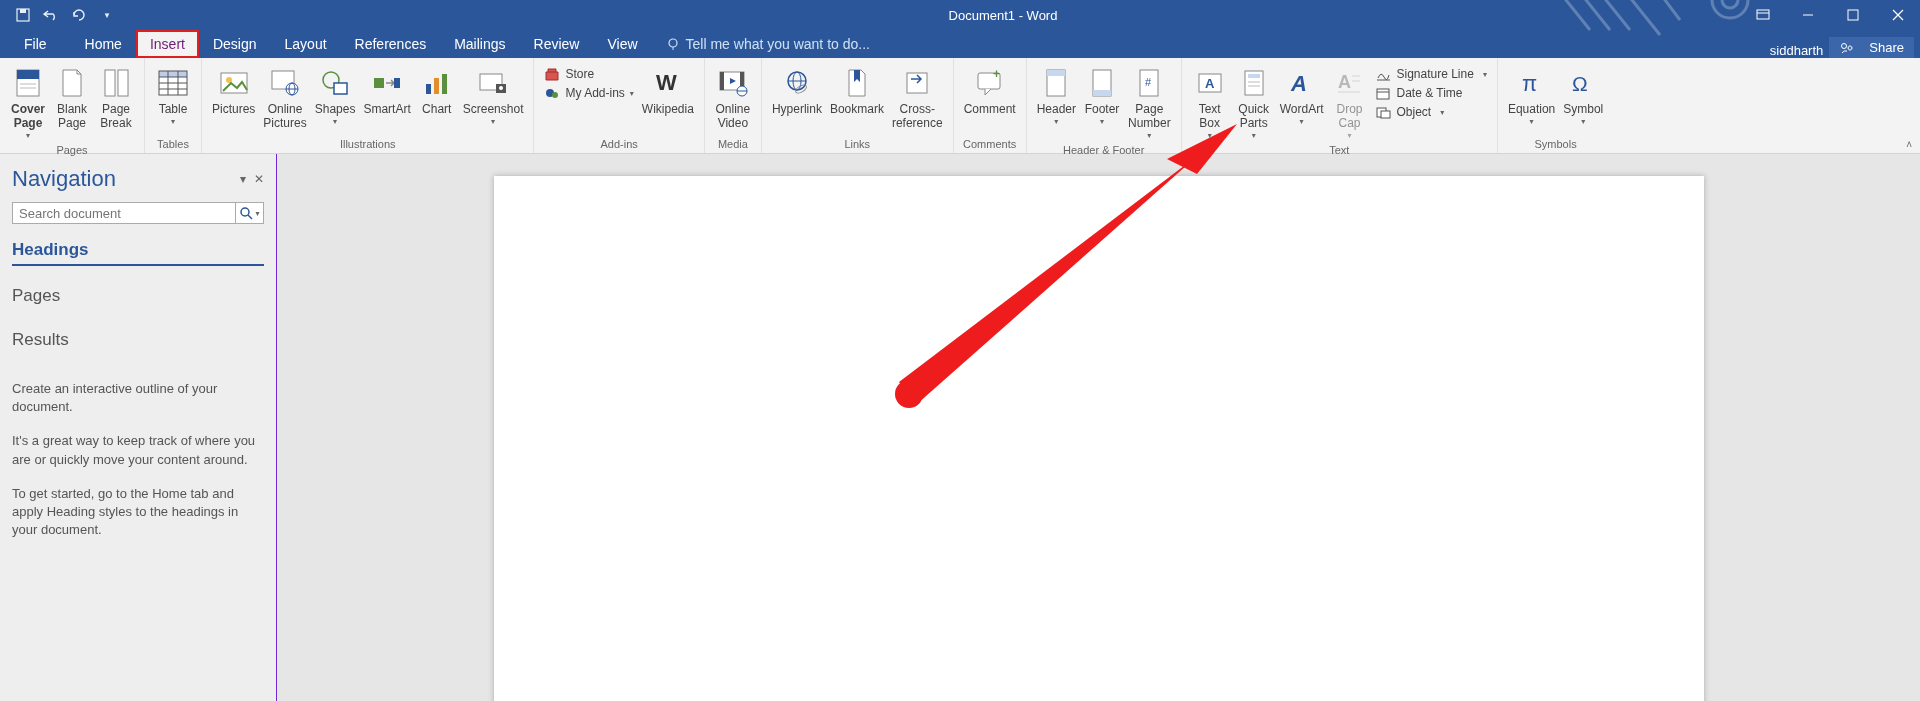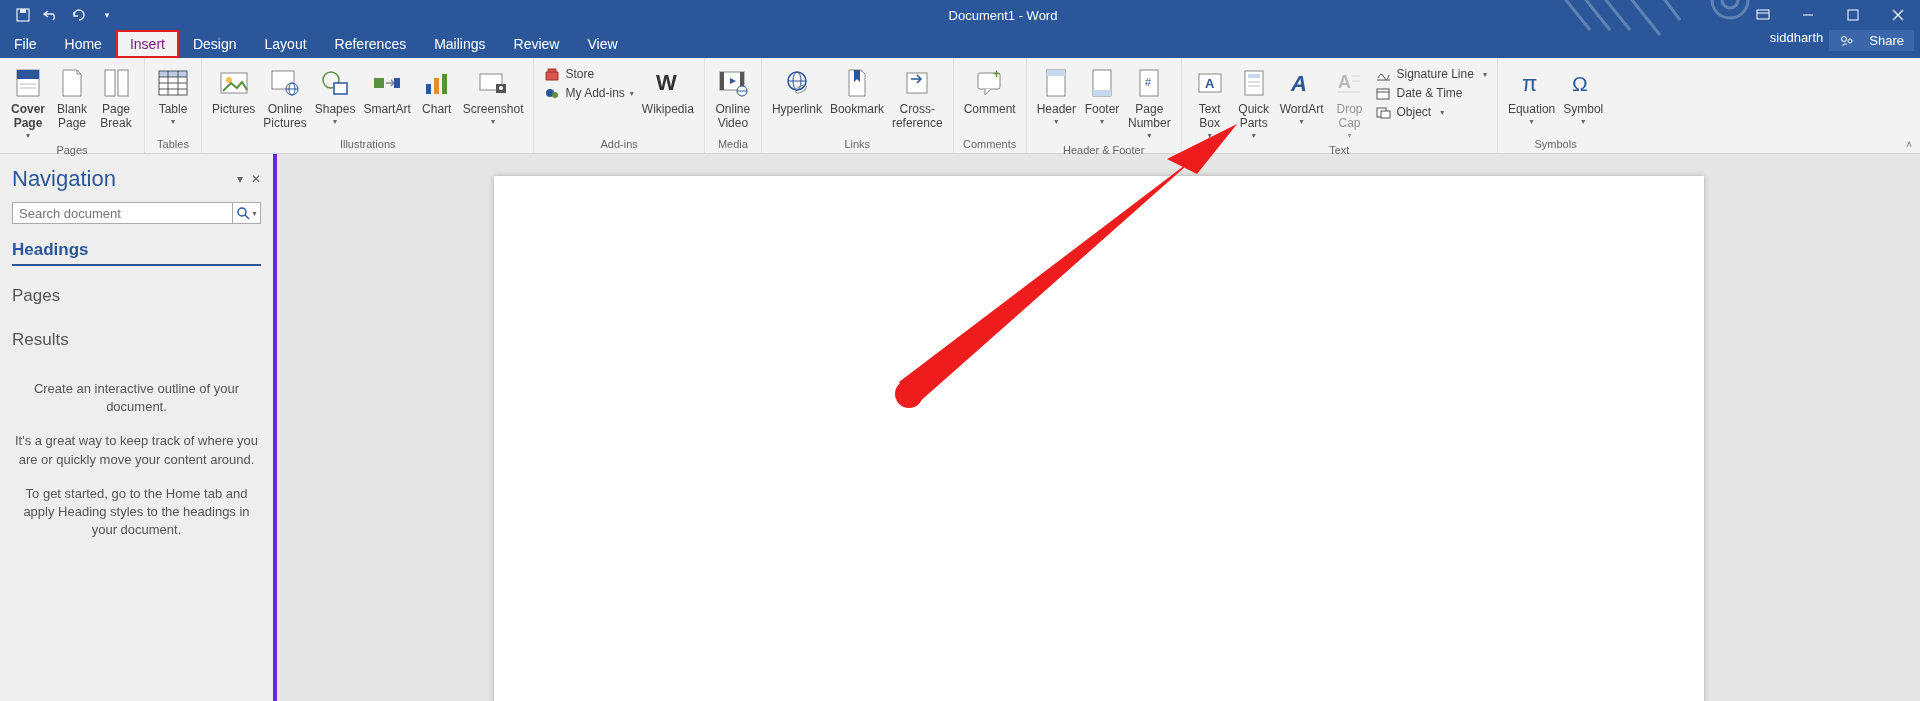--- a/index.html
+++ b/index.html
@@ -10,56 +10,56 @@
 .qat { display: flex; align-items: center; gap: 12px; padding-left: 15px; }
 .qat-icon { width: 16px; height: 16px; display: flex; align-items: center; justify-content: center; color: #fff; opacity: 0.9; cursor: pointer; }
 .title-text { position: absolute; left: 50%; transform: translateX(-50%); font-size: 13px; color: #fff; margin-left: 43px; }
 .win-controls { margin-left: auto; display: flex; align-items: center; }
 .win-btn { width: 45px; height: 30px; display: flex; align-items: center; justify-content: center; cursor: pointer; color:#fff; }
 .decor { position:absolute; right:140px; top:-20px; width:250px; height:60px; overflow:hidden; opacity:0.25; pointer-events:none; }
 
 
 .menu-bar { height: 28px; background: #2b579a; display: flex; align-items: stretch; color: #fff; }
 .tab { padding: 0 14px; font-size: 14px; display: flex; align-items: center; cursor: pointer; }
-.tab.file { padding: 0 14px; }
+.tab.file { padding: 0 24px; }
 .tab.active { background: #f3f3f3; color: #701a75; }
 .tab.highlighted { border: 2px solid #e02020; padding: 0 12px; }
 .tellme { display: flex; align-items: center; padding-left: 14px; color: #cfe0f3; font-size: 14px; gap:6px; }
-.user-area { margin-left: auto; display: flex; align-items: flex-start; padding-right: 6px; gap: 6px; }
+.user-area { margin-left: auto; display: flex; align-items: flex-end; padding-right: 6px; gap: 6px; }
 .user-name { font-size: 13px; }
 .share-btn { background: #3b67aa; padding: 3px 10px; display: flex; align-items: center; gap: 16px; font-size: 13px; cursor: pointer; }
 
 
 .ribbon { height: 96px; background: #f3f3f3; display: flex; border-bottom: 1px solid #d4d4d4; }
 .group { border-right: 1px solid #e1e1e1; display: flex; flex-direction: column; }
 .group-body { flex: 1; display: flex; align-items: flex-start; padding: 4px 6px 0 6px; }
 .group-label { text-align: center; font-size: 11px; color: #666; padding: 2px 0 3px 0; }
 .big-btn { display: flex; flex-direction: column; align-items: center; justify-content: flex-start; min-width: 44px; padding: 2px 4px; cursor: pointer; }
 .big-btn .icon-box { width: 34px; height: 34px; margin: 2px 0 3px 0; display:flex; align-items:center; justify-content:center; }
 .big-btn .lbl { font-size: 12px; color: #444; text-align: center; line-height: 1.15; }
 .drop-arrow { font-size: 8px; color: #666; }
 .mid-stack { display:flex; flex-direction:column; gap:3px; padding:4px 4px; }
 .mid-item { display:flex; align-items:center; gap:5px; font-size:12px; color:#444; cursor:pointer; white-space:nowrap; }
 .mid-item .mini-icon { width:16px; height:16px; display:flex; align-items:center; justify-content:center; }
 .collapse-caret { position:absolute; right:8px; bottom:4px; font-size:10px; color:#666; cursor:pointer; }
 .ribbon-wrap { position:relative; }
 
 
 .workspace { display:flex; height: calc(701px - 30px - 28px - 96px); }
-.nav-pane { width: 277px; background: #eeeeee; border-right: 4px solid #6d28d9; padding: 12px 12px; }
+.nav-pane { width: 277px; background: #eeeeee; border-right: 1px solid #6d28d9; padding: 12px 12px; }
 .nav-title-row { display:flex; align-items:center; justify-content:space-between; }
 .nav-title { color:#2b579a; font-size:22px; font-weight:400; }
 .nav-title-ctrls { display:flex; gap:8px; color:#666; font-size:12px; }
 .search-box { margin-top:10px; display:flex; align-items:center; border:1px solid #ababab; background:#fff; height:22px; }
 .search-box input { flex:1; border:none; outline:none; padding:0 6px; font-size:13px; color:#555; }
 .search-btn { width:28px; display:flex; align-items:center; justify-content:center; border-left:1px solid #ababab; height:100%; cursor:pointer; color:#2b579a; }
 .nav-tabs { display:flex; gap:20px; margin-top:16px; font-size:17px;flex-direction:column; }
 .nav-tab { color:#555; cursor:pointer; padding-bottom:4px; }
 .nav-tab.active { color:#2b579a; font-weight:600; border-bottom:2px solid #2b579a; }
-.nav-help { margin-top:26px; font-size:13px; color:#555; line-height:1.4;text-align:center; }
+.nav-help { margin-top:26px; font-size:13px; color:#555; line-height:1.4; }
 .nav-help p { margin-bottom:16px; }
 
 
 .doc-area { flex:1; background:#e6e6e6; display:flex; justify-content:center; padding-top:22px; position:relative; }
 .page { width:1210px; height:1500px; background:#fff; box-shadow:0 0 6px rgba(0,0,0,0.25); }
 
 
 .arrow-annot { position:absolute; pointer-events:none; }
 
 svg { display:block; }
@@ -127,20 +127,29 @@
 <div class="menu-bar">
   <div class="tab file">File</div>
   <div class="tab">Home</div>
   <div class="tab active highlighted">Insert</div>
   <div class="tab">Design</div>
   <div class="tab">Layout</div>
   <div class="tab">References</div>
   <div class="tab">Mailings</div>
   <div class="tab">Review</div>
   <div class="tab">View</div>
+  <div class="tellme">
+    <span>
+        <svg width="14" height="14" viewBox="0 0 14 14">
+          <circle cx="7" cy="6" r="4" fill="none" stroke="#cfe0f3" stroke-width="1.2"></circle>
+          <line x1="7" y1="10" x2="7" y2="13" stroke="#cfe0f3"></line>
+        </svg>
+      </span>
+    <span>Tell me what you want to do...</span>
+  </div>
   <div class="user-area">
     <span class="user-name">siddharth</span>
     <div class="share-btn">
       <span>
           <svg width="14" height="14" viewBox="0 0 14 14">
             <circle cx="5" cy="5" r="2.5" fill="none" stroke="#fff"></circle>
             <path d="M9 7 a2 2 0 1 1 0 0.01 M3 12 q2 -3 5 -2" fill="none" stroke="#fff"></path>
           </svg>
         </span>
       <span>Share</span>

